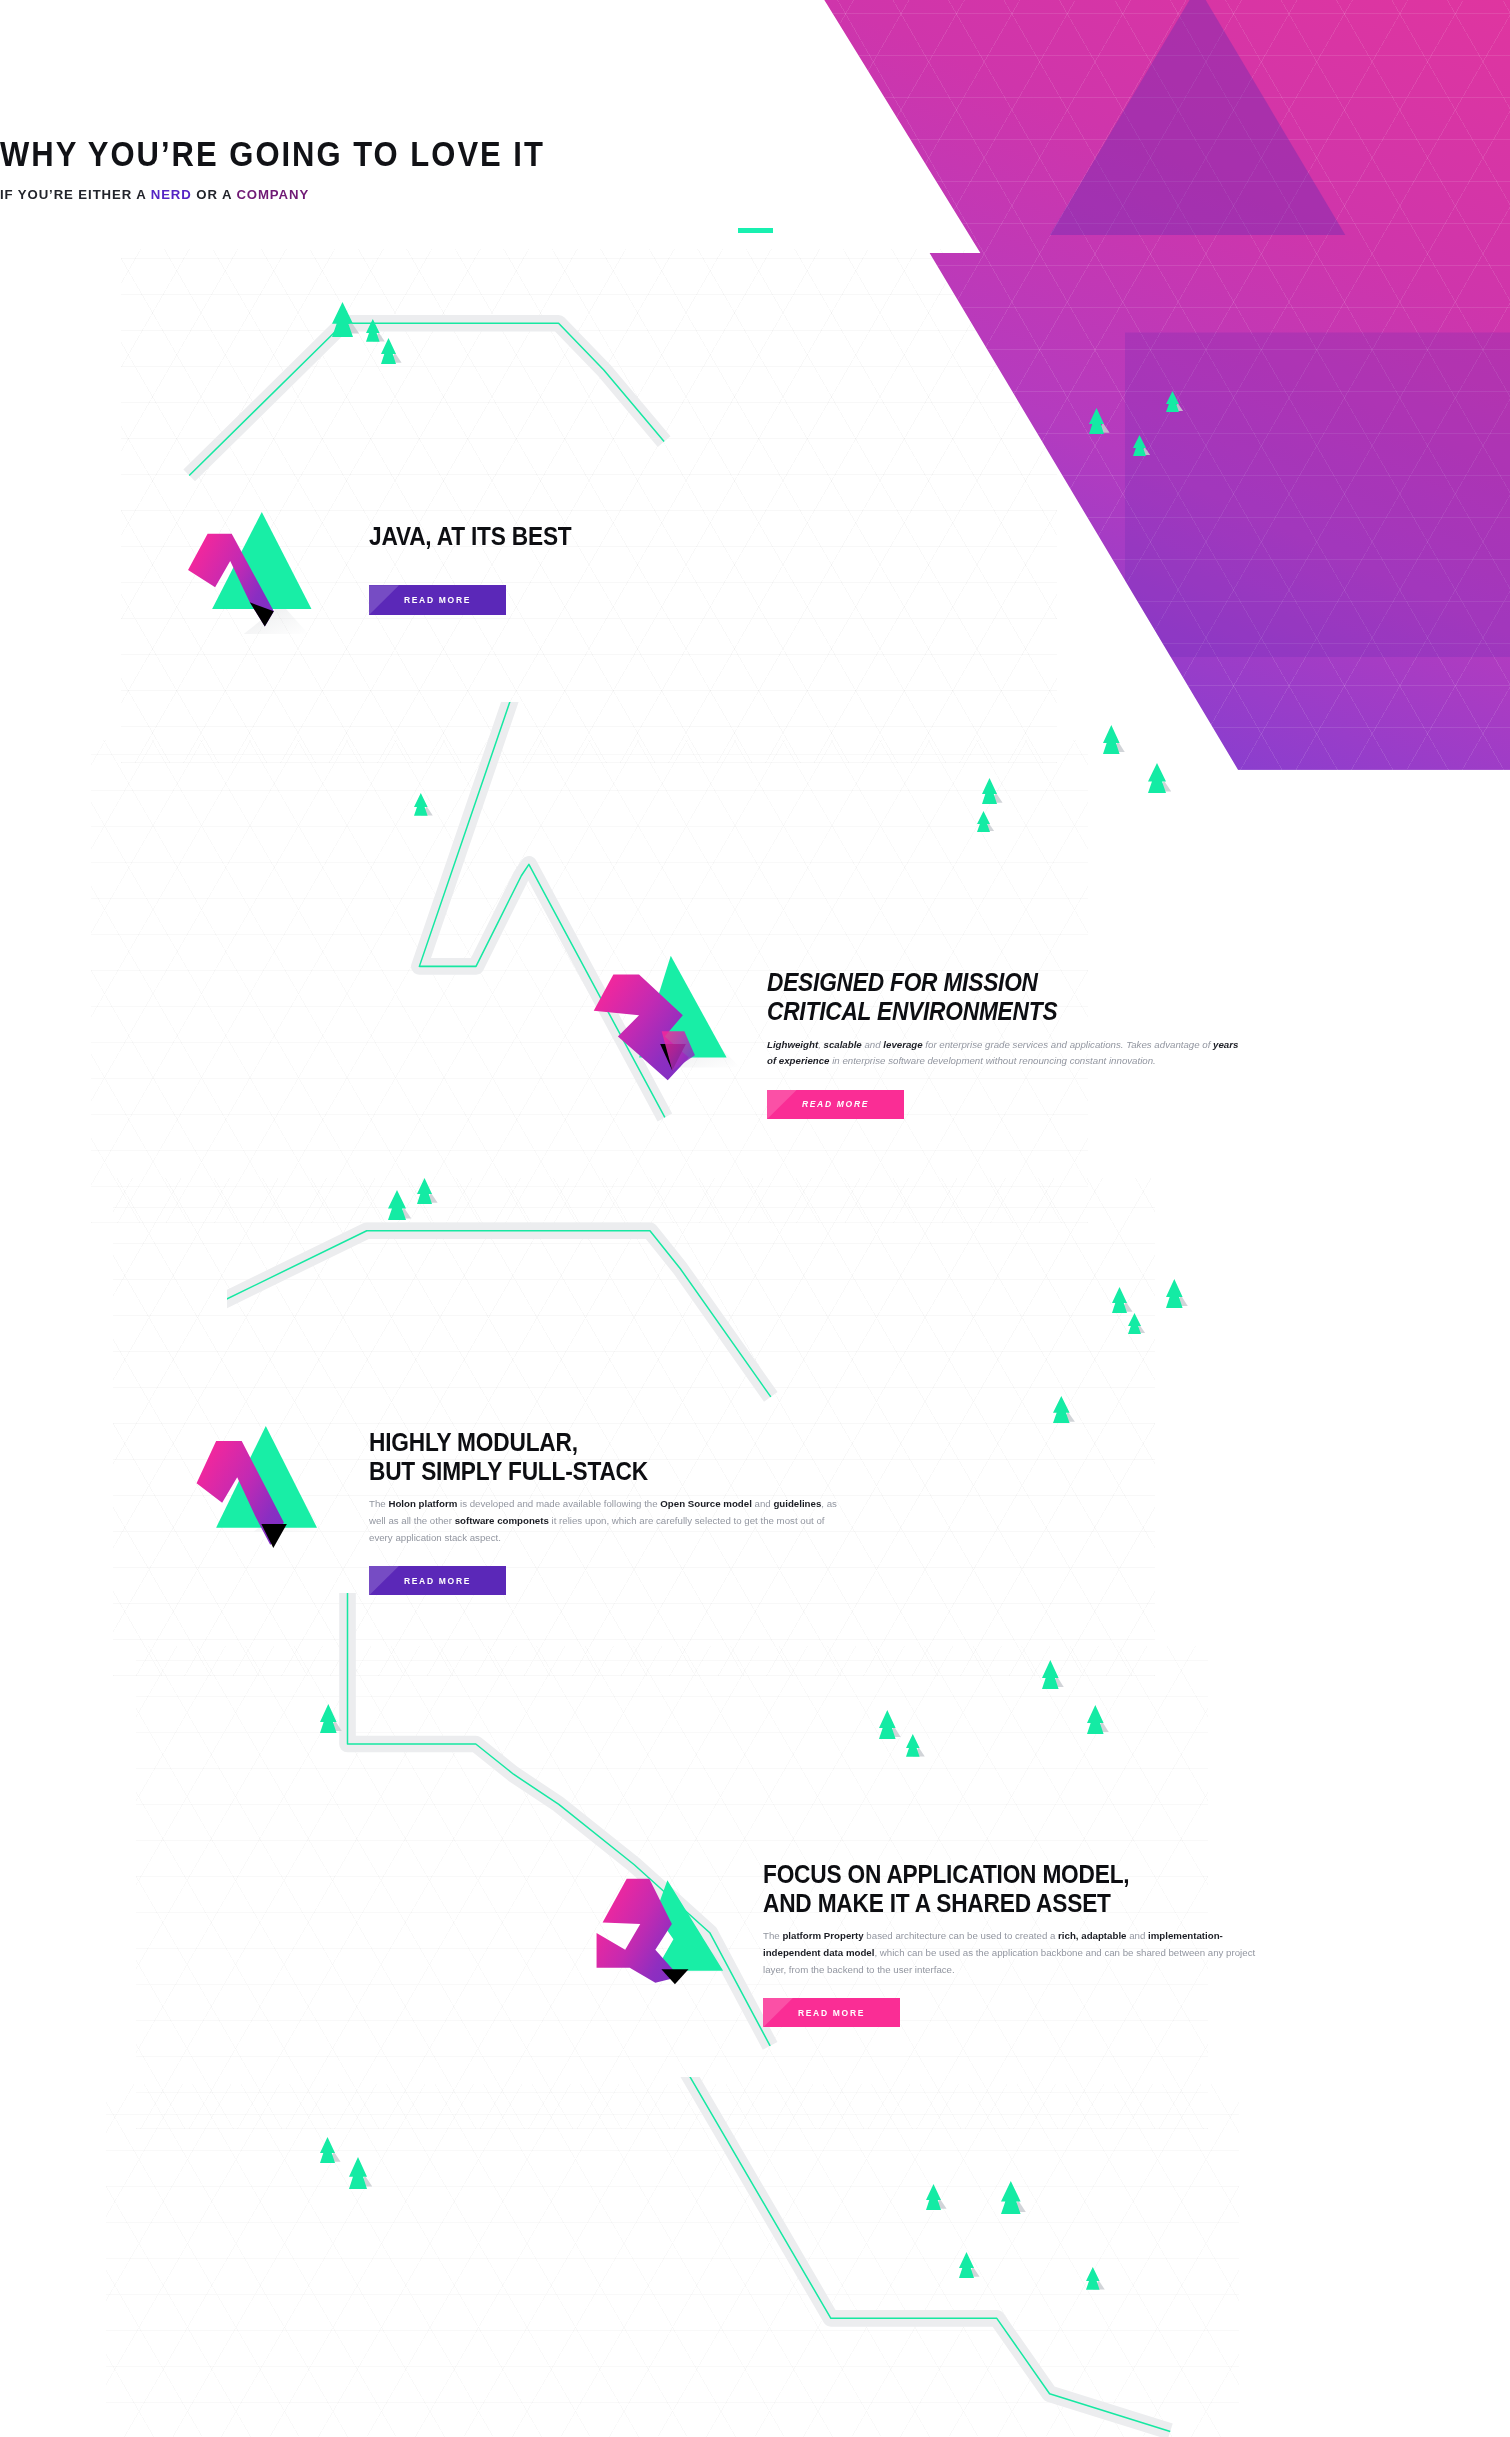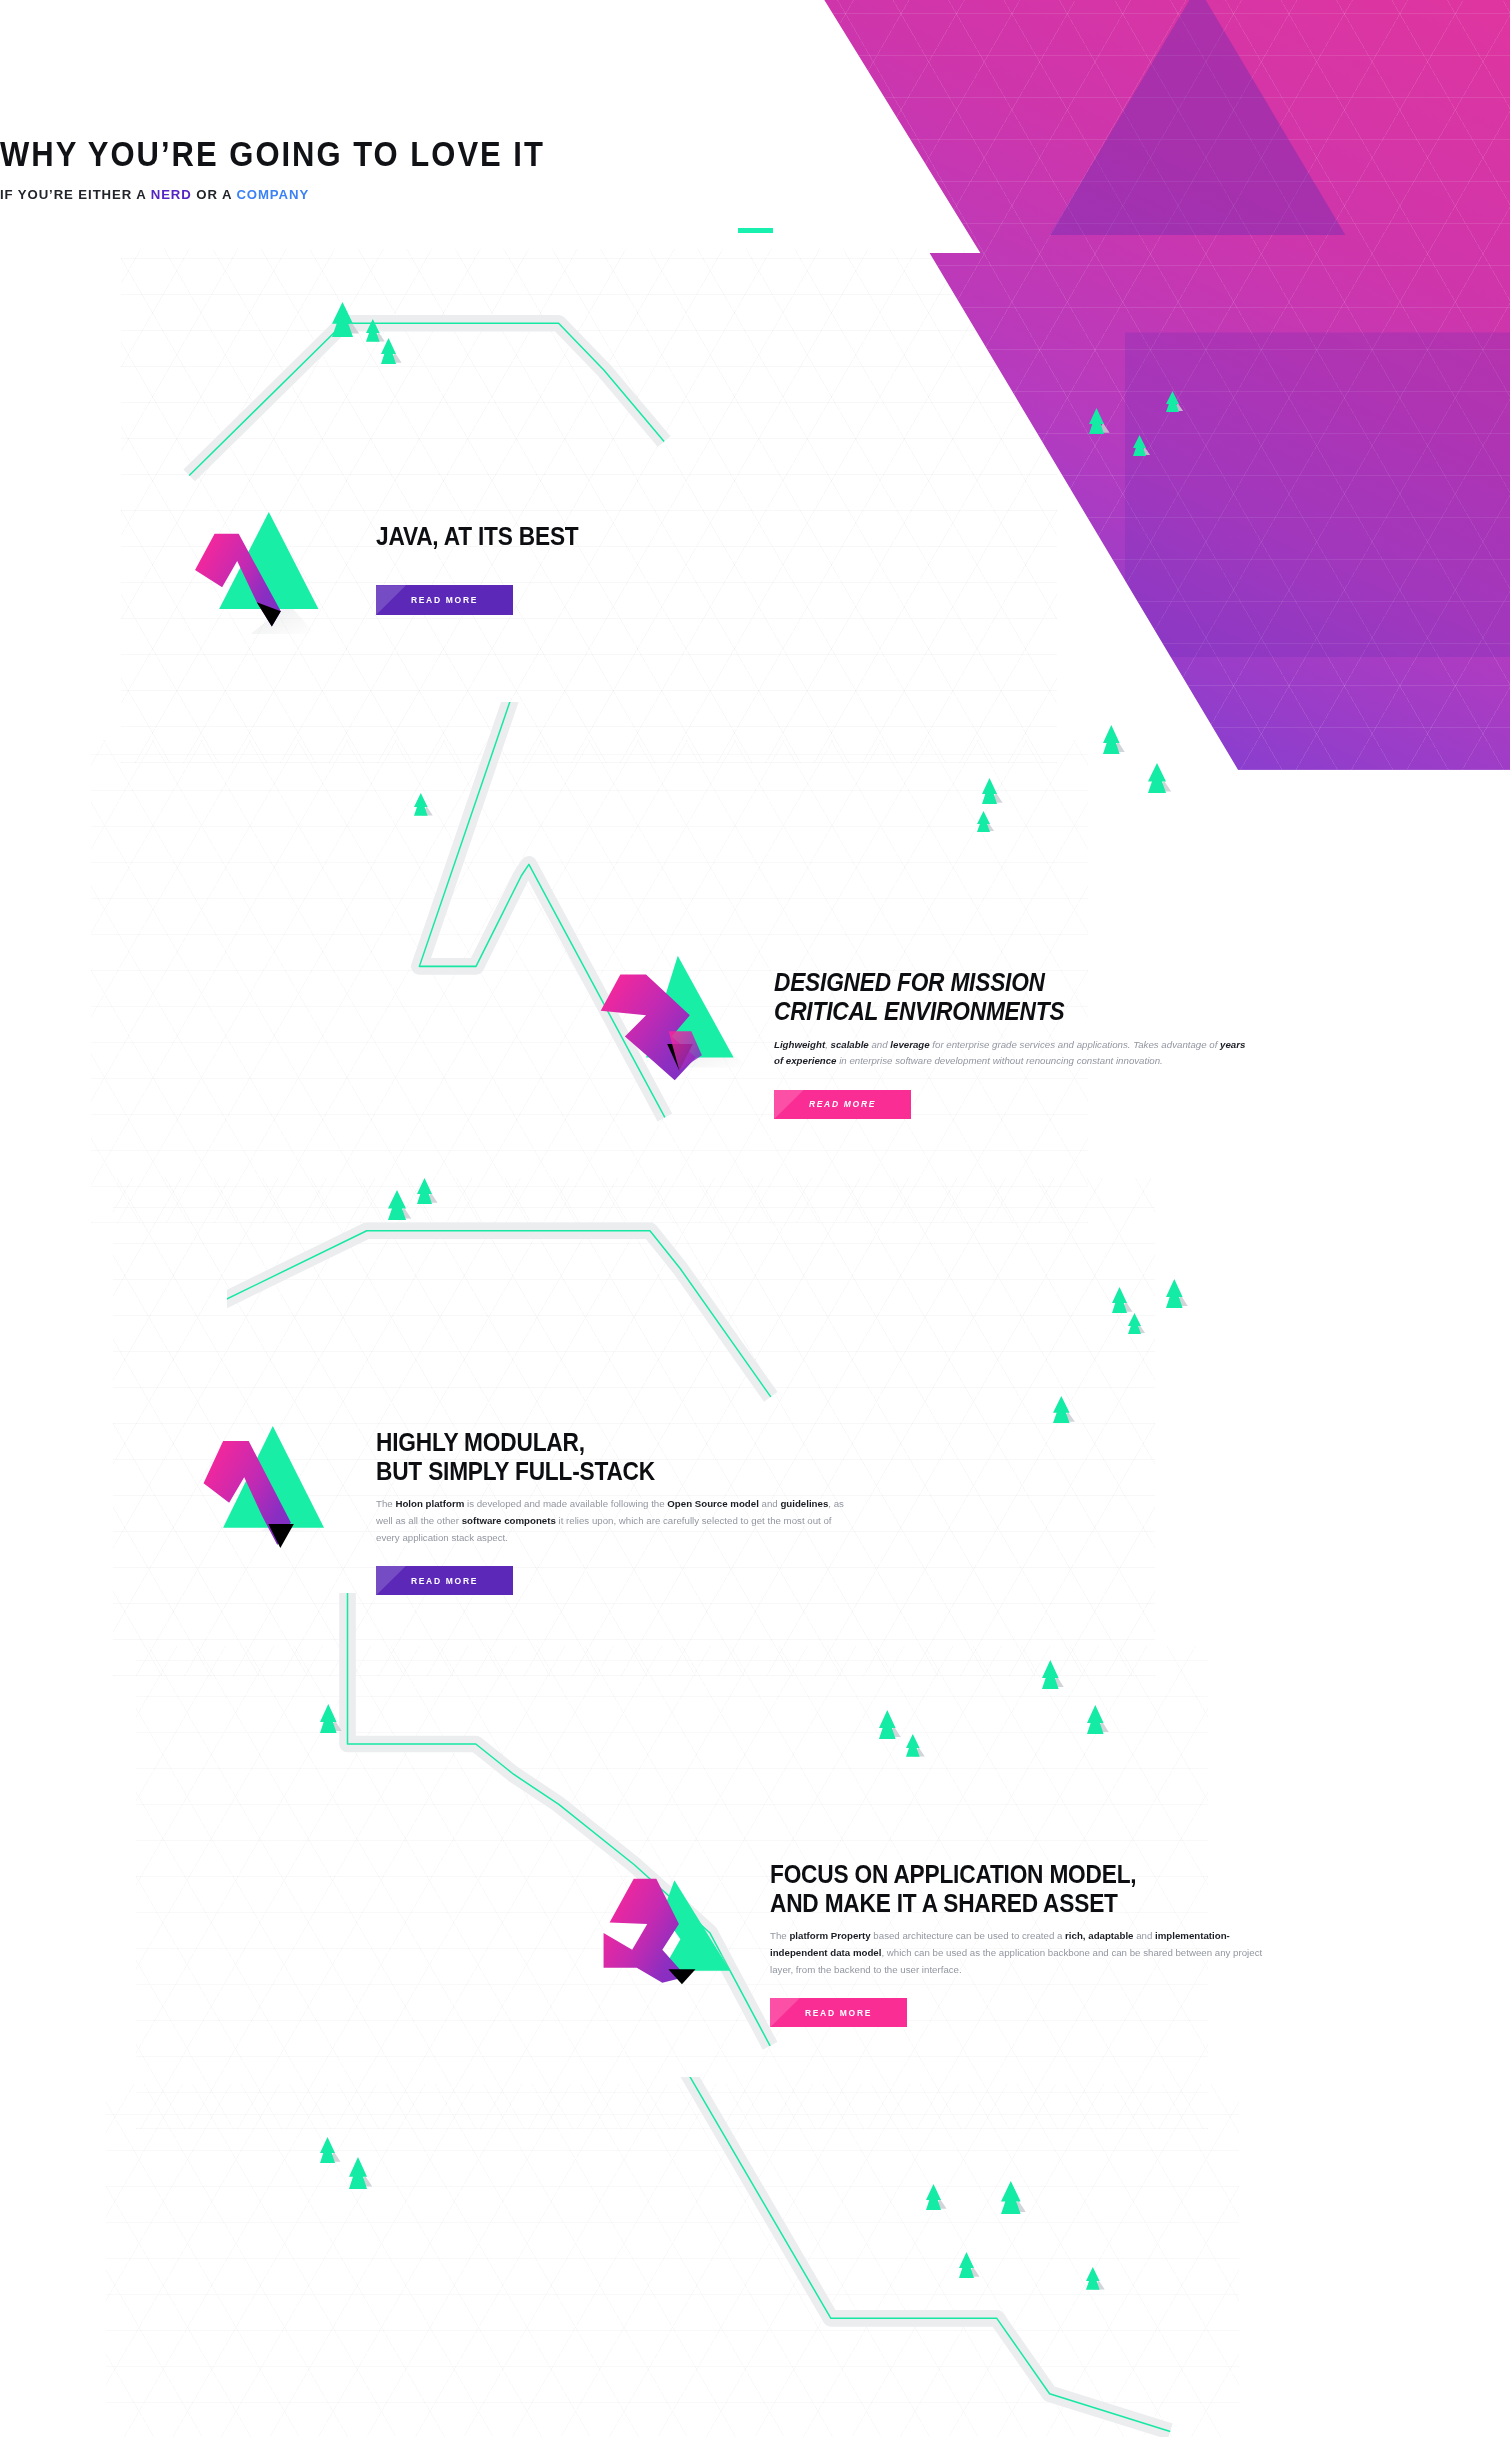--- a/index.html
+++ b/index.html
@@ -63,27 +63,27 @@
   .page-title {
     font-size:31px; font-weight:900; letter-spacing:2px;
     color:#111216; font-family:"Liberation Sans", sans-serif;
     transform:scaleY(1.12); transform-origin:center;
   }
   .page-subtitle {
     margin-top:14.3px; font-size:13.2px; font-weight:700;
     letter-spacing:0.9px; color:#22242b;
   }
   .page-subtitle .nerd { color:#5524c4; }
-  .page-subtitle .company { color:#3b82f6; }
+  .page-subtitle .company { color:#701a75; }
   .title-divider {
     margin:26px auto 0; width:35px; height:4.5px; background:#18f0b0;
   }
 
   
-  .feature { position:absolute; z-index:6;margin-left:7px; }
+  .feature { position:absolute; z-index:6; }
   .feature .logo { position:absolute; top:0; }
   .feature .body { position:absolute; top:0; }
 
   .f-title {
     font-size:22.7px; font-weight:900; line-height:1.08;
     letter-spacing:-0.2px; color:#0d0e12;
     transform:scaleY(1.16); transform-origin:left top;
     white-space:pre-line;
   }
   .f-text {

